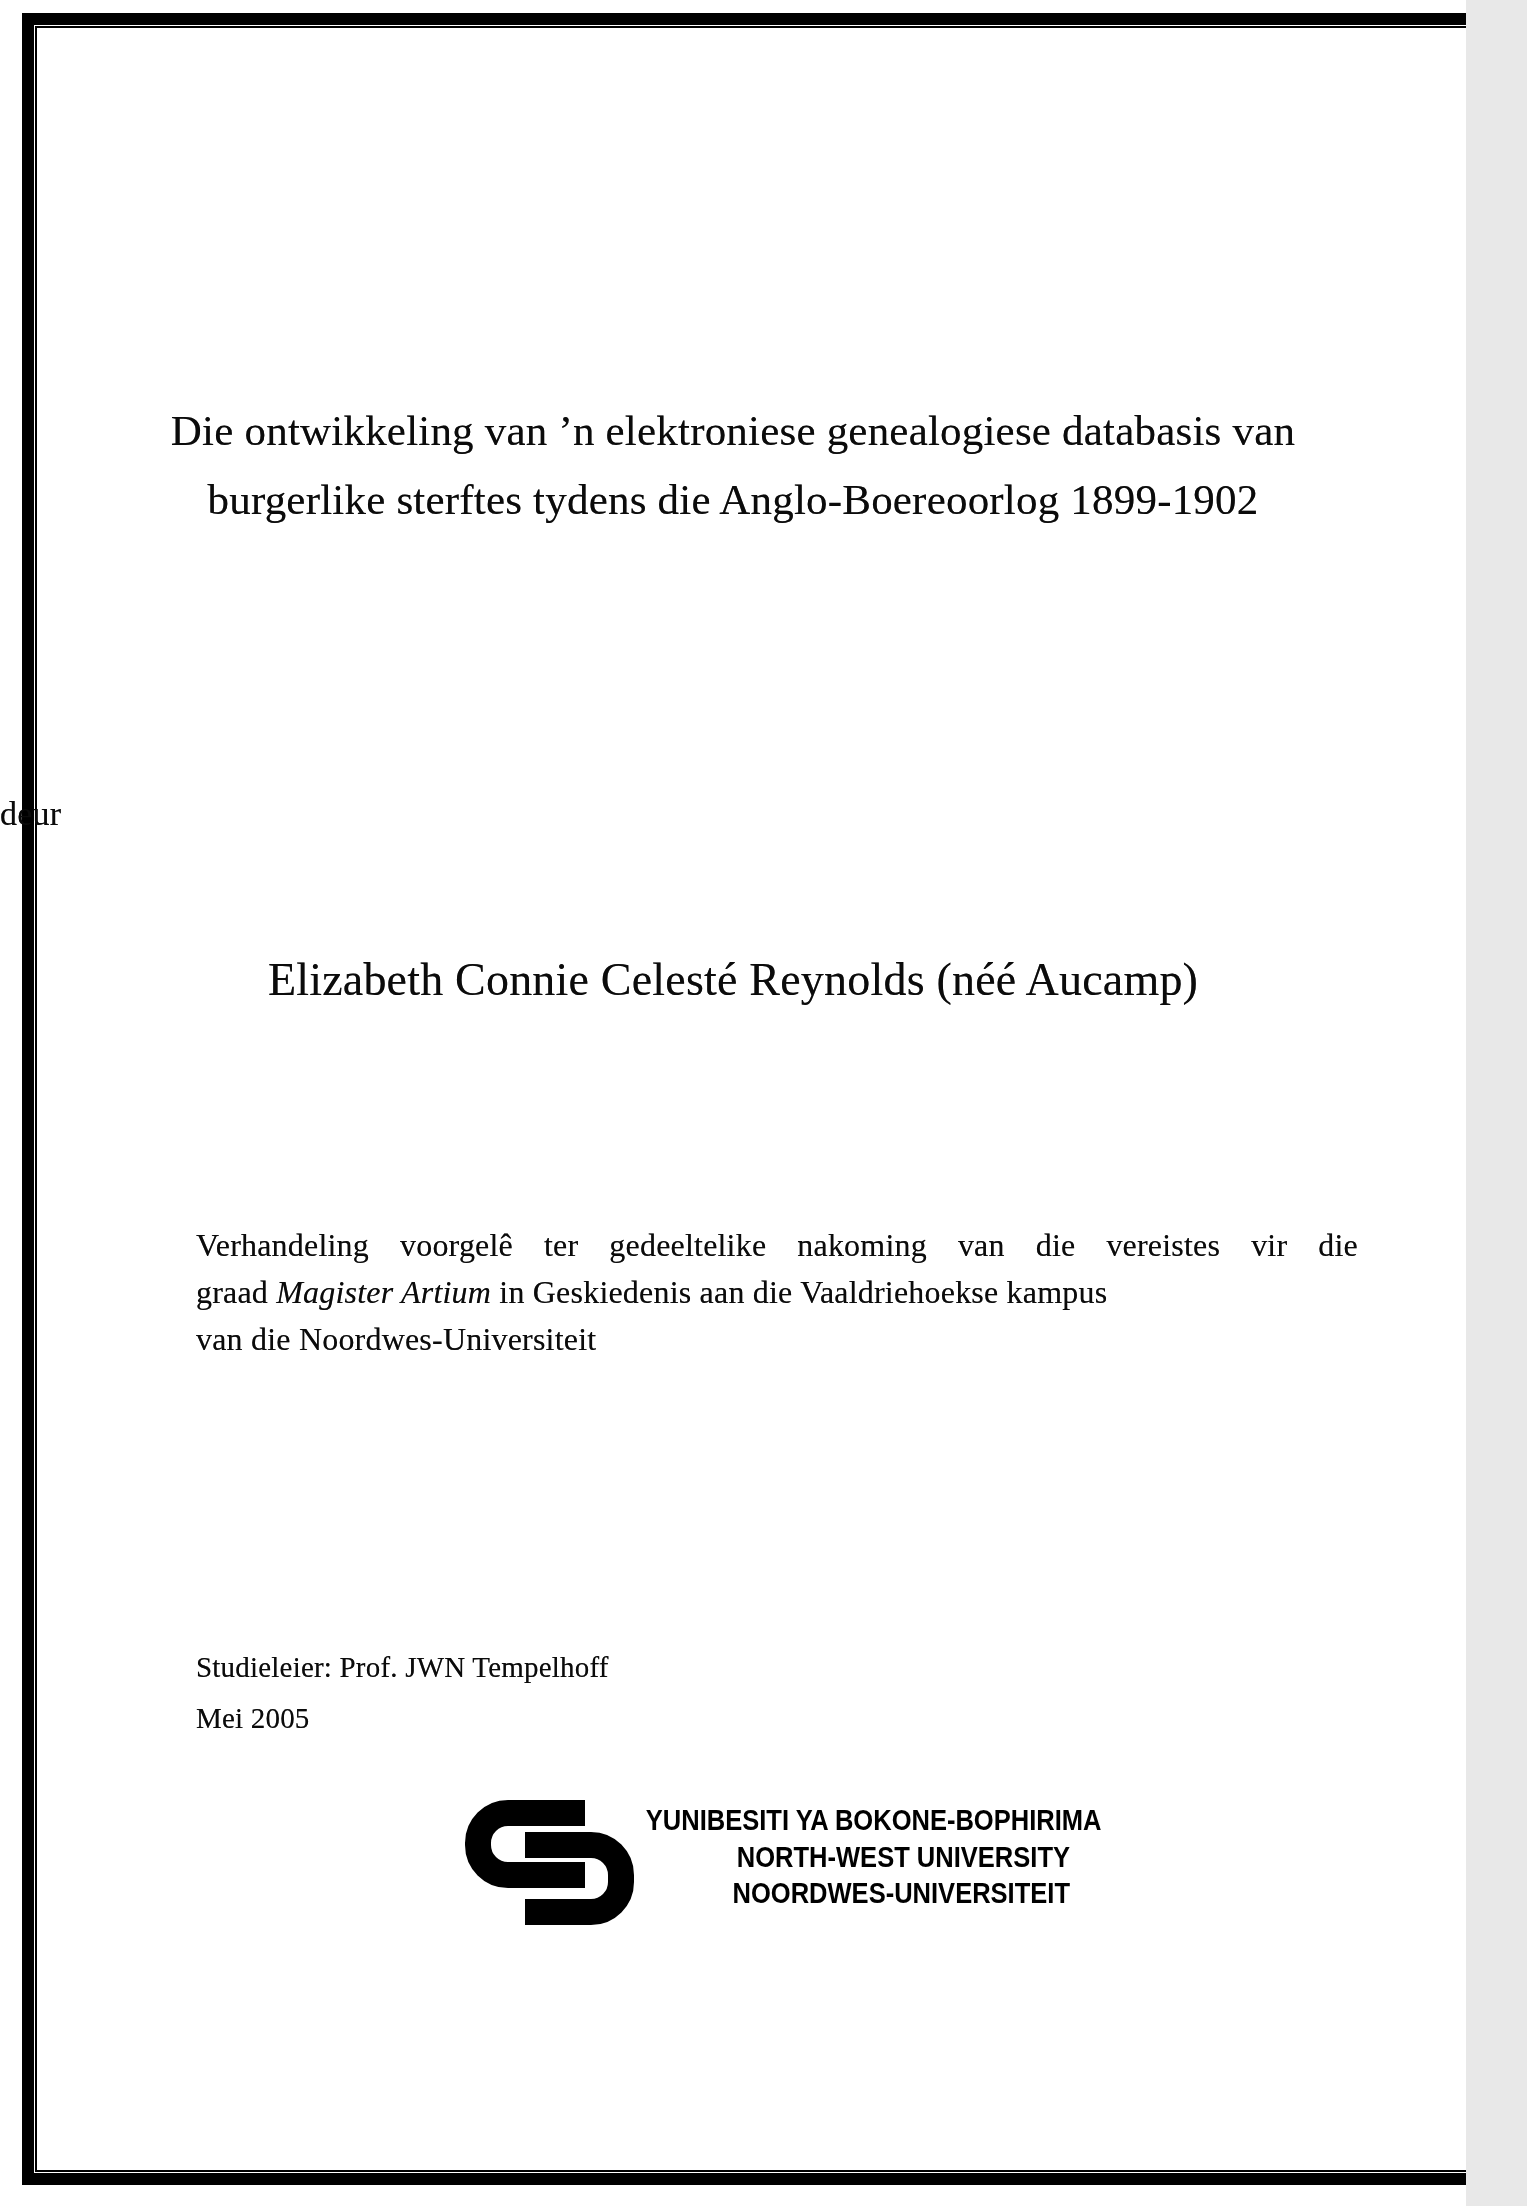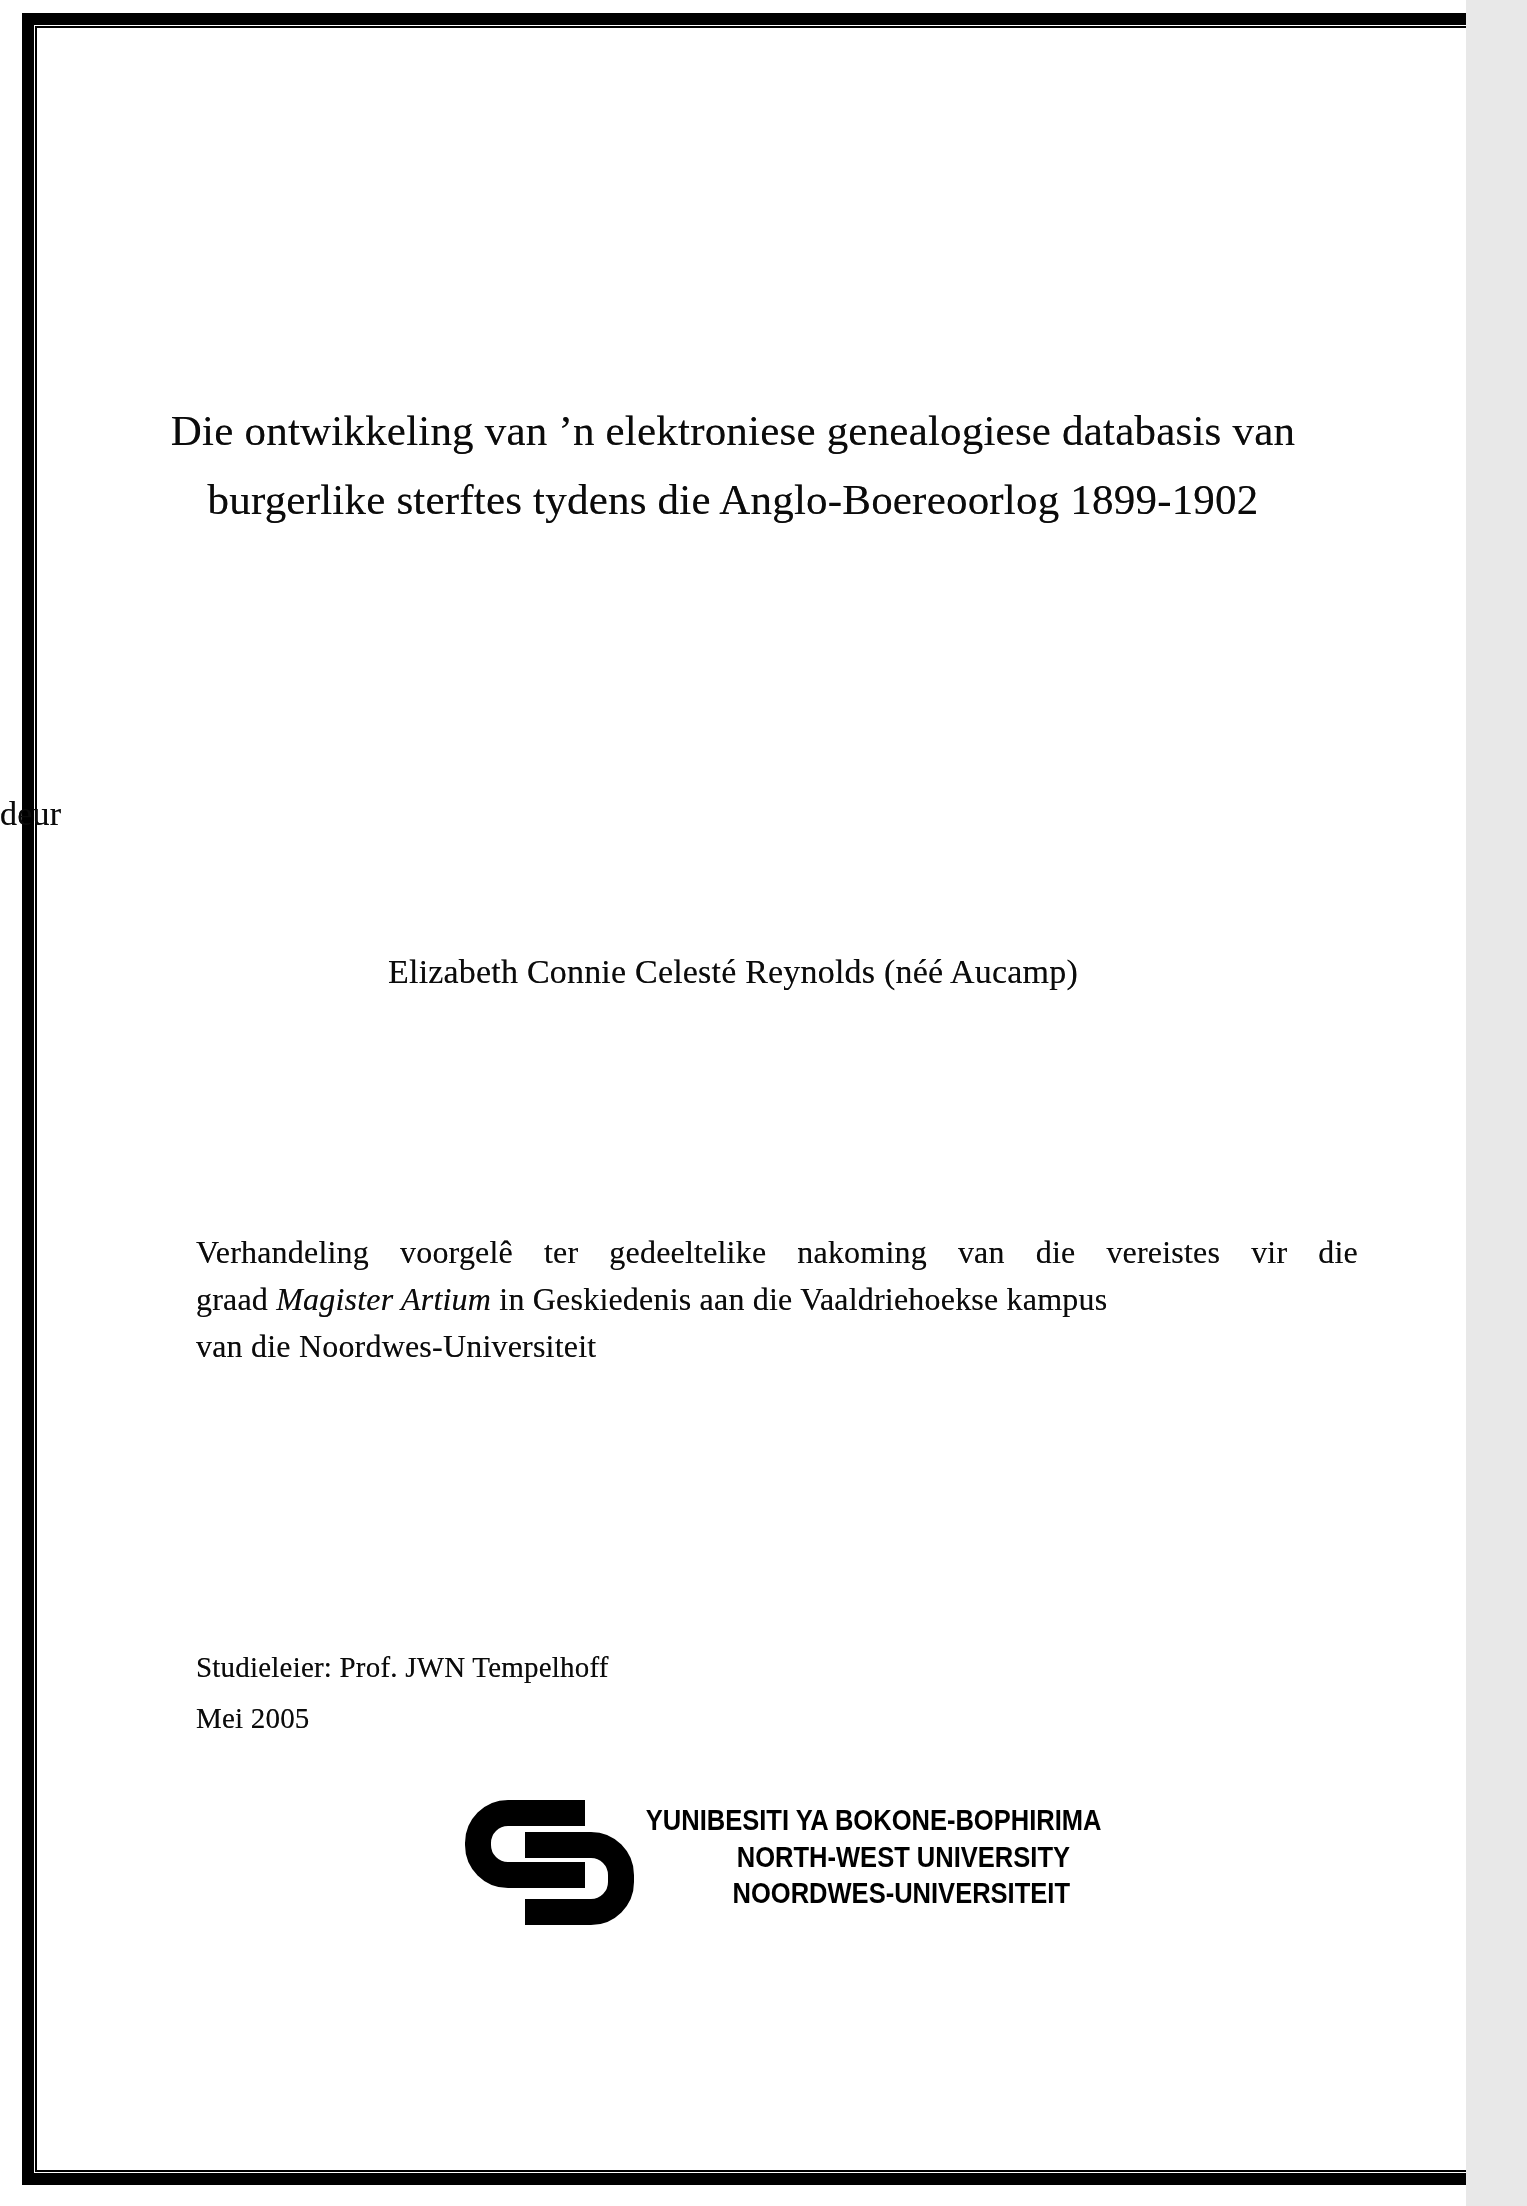--- a/index.html
+++ b/index.html
@@ -49,33 +49,32 @@
     right: 0;
     top: 795px;
     text-align: left;
     font-size: 34px;
   }
   .byline-author {
     left: 0;
     right: 0;
     top: 953px;
     text-align: center;
-    font-size: 34px;
+    font-size: 46px;
   }
   .description {
     left: 196px;
     width: 1162px;
     top: 1222px;
     font-size: 32px;
     line-height: 47px;
   }
   .description .justified {
     text-align: justify;
     text-align-last: justify;
-    margin-top: 7px;
   }
   .description .italic {
     font-style: italic;
   }
   .supervisor {
     left: 196px;
     top: 1642px;
     font-size: 29px;
     line-height: 51px;
   }

